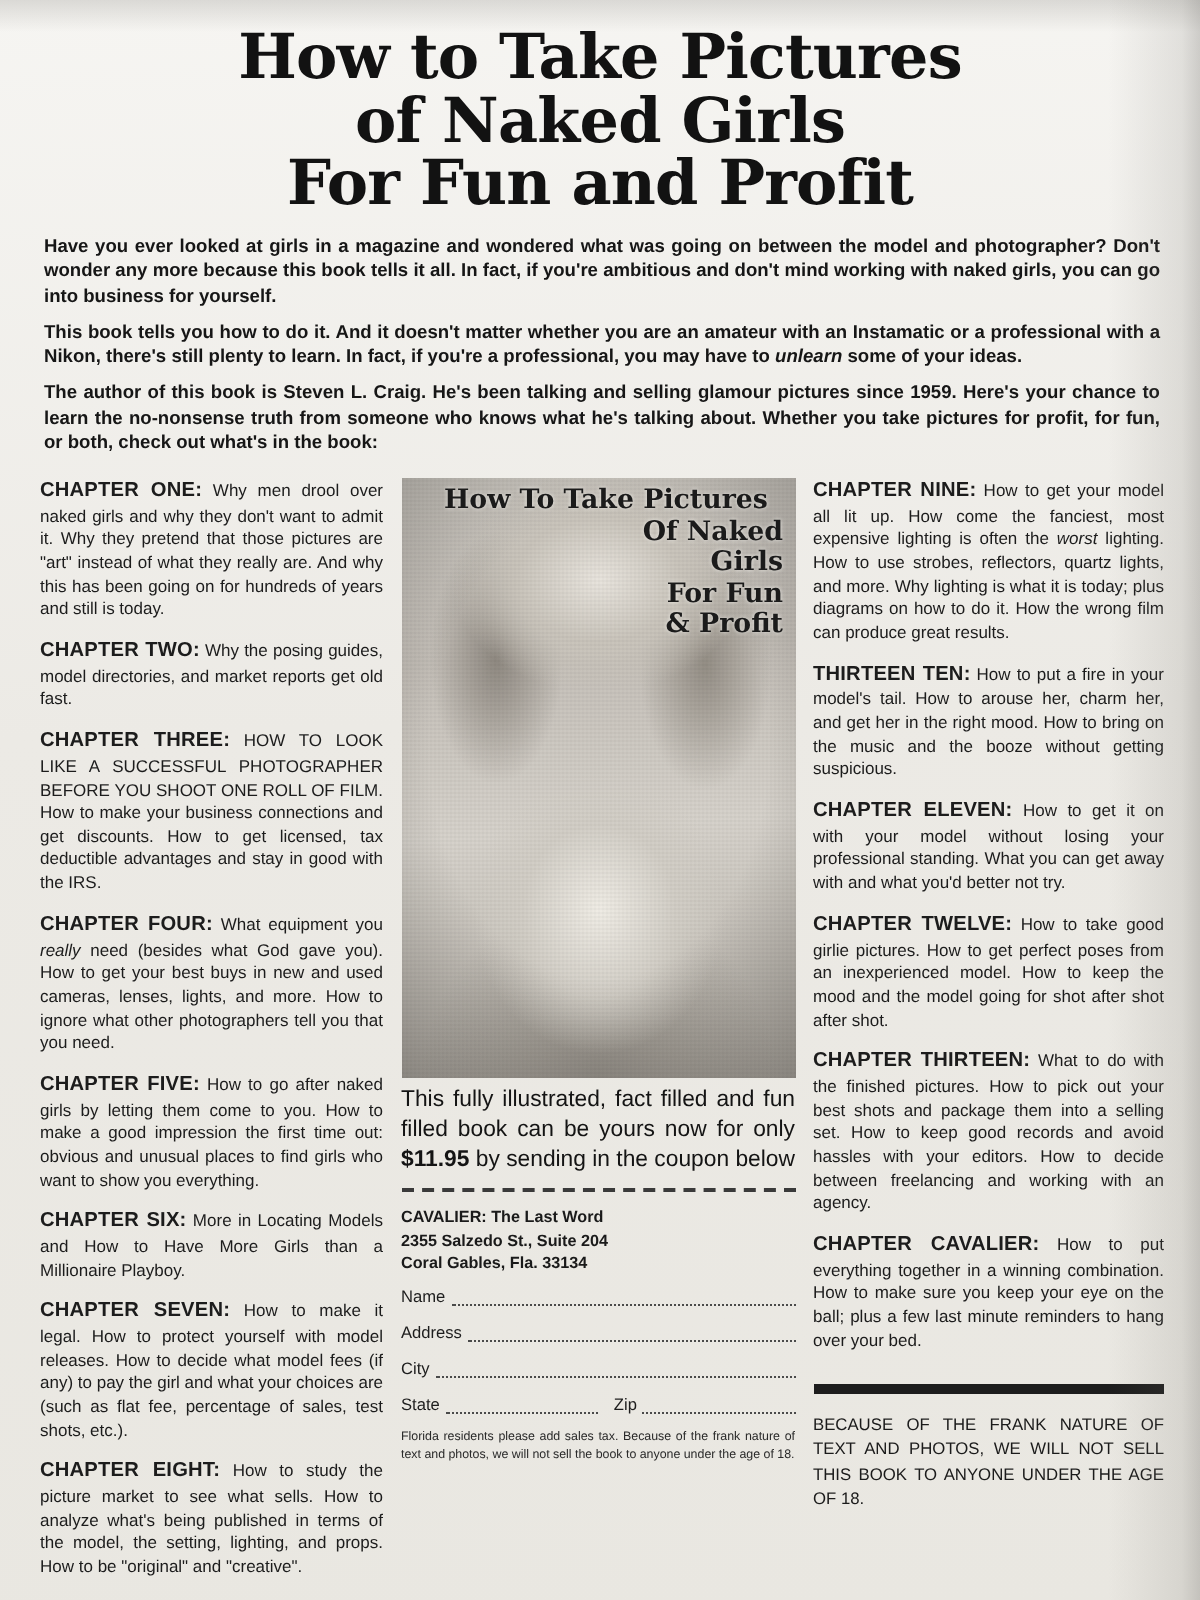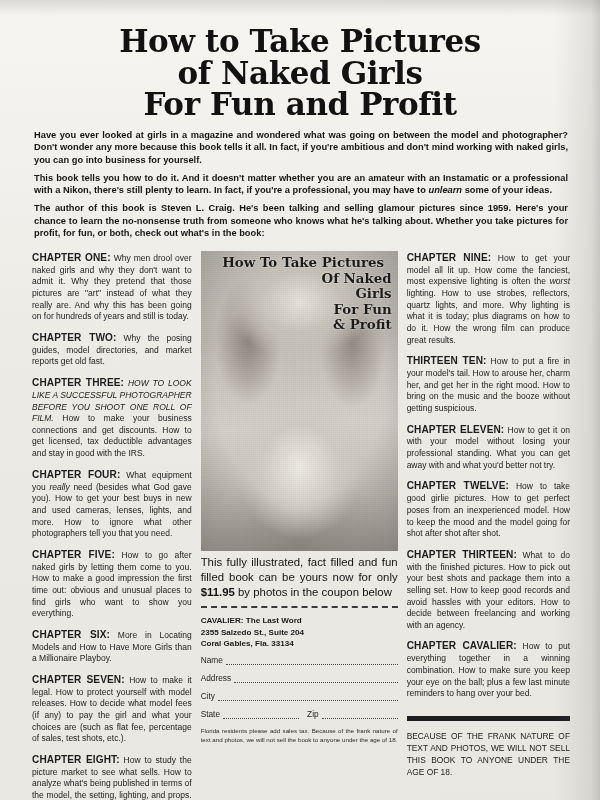--- a/index.html
+++ b/index.html
@@ -8,21 +8,21 @@
     background:#efeeea;
     font-family:"Liberation Sans", sans-serif;
     color:#1a1a1a;
     overflow:hidden;
     position:relative;
   }
   .page{
     position:absolute;inset:0;
     background:
       linear-gradient(178deg, #f6f5f2 0%, #eceae5 45%, #e9e7e1 100%);
-    padding:12px;
+    padding:0;
   }
   
   .scan-shade{
     position:absolute;top:0;right:0;width:46px;height:100%;
     background:linear-gradient(90deg, rgba(150,148,142,0) 0%, rgba(120,118,112,0.16) 80%, rgba(90,88,84,0.26) 100%);
     pointer-events:none;
   }
   .scan-top{
     position:absolute;top:0;left:0;width:100%;height:16px;
     background:linear-gradient(180deg, rgba(120,118,112,0.22) 0%, rgba(150,148,142,0) 100%);
@@ -77,21 +77,20 @@
     text-align:justify;
     color:#1c1c1c;
   }
   .chap b{
     font-weight:bold;
     font-size:10.1px;
     letter-spacing:0.1px;
   }
   .chap .caps{
     text-transform:uppercase;
-    font-style:italic;
   }
   .chap i{font-style:italic;}
 
   
   .photo-wrap{
     position:relative;
     width:197px;height:300px;
     overflow:hidden;
     background:#b9b6b0;
   }
@@ -240,21 +239,21 @@
         <div class="photo-vign"></div>
         <div class="cover-title">
           <span class="ct1">How To Take Pictures</span>
           <span>Of Naked</span>
           <span>Girls</span>
           <span>For Fun</span>
           <span>&amp; Profit</span>
         </div>
       </div>
 
-      <div class="offer"><span>This fully illustrated, fact filled and fun filled book can be yours now for only </span><b>$11.95</b><span> by photos in the coupon below</span></div>
+      <div class="offer"><span>This fully illustrated, fact filled and fun filled book can be yours now for only </span><b>$11.95</b><span> by sending in the coupon below</span></div>
 
       <div class="coupon">
         <div class="addr">
           <span>CAVALIER: The Last Word</span>
           <span>2355 Salzedo St., Suite 204</span>
           <span>Coral Gables, Fla. 33134</span>
         </div>
 
         <div class="field">
           <span class="lbl">Name</span>

